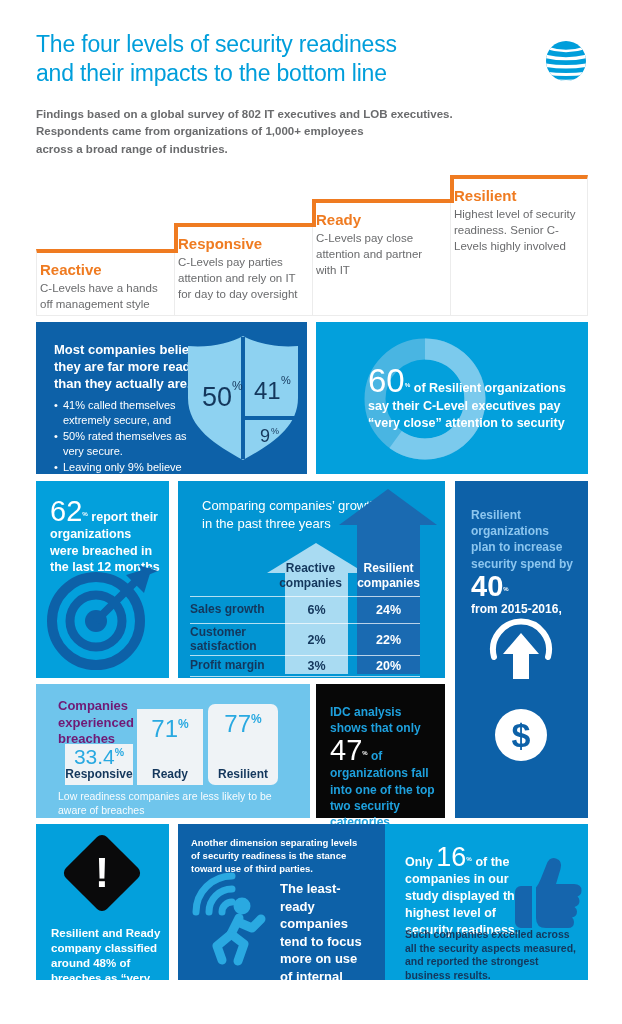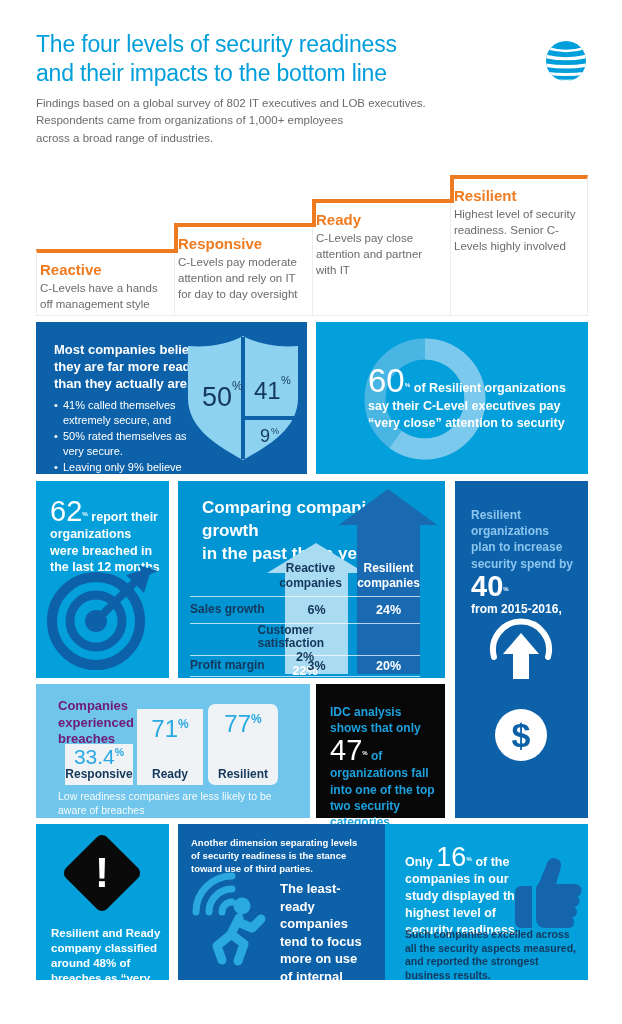--- a/index.html
+++ b/index.html
@@ -2,21 +2,21 @@
 <html><head>
 <meta charset="utf-8">
 <style>
   html,body{margin:0;padding:0;background:#fff;}
   body{font-family:"Liberation Sans", sans-serif; -webkit-font-smoothing:antialiased;}
   .page{position:relative;width:622px;height:1024px;background:#fff;overflow:hidden;}
 
   
   .title{position:absolute;left:36px;top:30px;width:470px;font-size:23px;line-height:1.24;
          color:#009edb;letter-spacing:-0.2px;}
-  .subtitle{position:absolute;left:36px;top:95px;width:420px;font-size:11.5px;line-height:1.5;color:#6a6b6d;}
+  .subtitle{position:absolute;left:36px;top:106px;width:420px;font-size:11.5px;line-height:1.5;color:#6a6b6d;font-weight:bold;}
   .logo{position:absolute;left:543px;top:38px;width:46px;height:46px;}
 
   
   .step{position:absolute;border-top:4px solid #ef7b21;border-left:1px solid #ececec;
         border-bottom:1px solid #ececec;box-sizing:border-box;width:138px;}
   .step.last{border-right:1px solid #ececec;}
   .step-label{font-size:15px;font-weight:bold;color:#ef7b21;margin:8px 0 3px 3px;}
   .step-desc{font-size:11.5px;line-height:1.38;color:#6a6b6d;margin-left:3px;width:126px;}
   .connector{position:absolute;width:4px;background:#ef7b21;}
 
@@ -46,33 +46,33 @@
   .bignum{font-size:33px;font-weight:normal;line-height:1;}
 
   
   .boxC{left:36px;top:481px;width:133px;height:197px;}
   .boxC-text{position:absolute;left:14px;top:16px;width:112px;color:#fff;font-size:12.5px;font-weight:bold;line-height:1.32;}
   .bignum30{font-size:29px;font-weight:normal;line-height:1;}
   .bullseye-svg{position:absolute;left:8px;top:84px;}
 
   
   .boxD{left:178px;top:481px;width:267px;height:197px;}
-  .boxD-title{position:absolute;left:24px;top:16px;width:200px;color:#fff;font-weight:bold;font-size:17px;line-height:1.35;}
+  .boxD-title{position:absolute;left:24px;top:16px;width:200px;color:#fff;font-weight:normal;font-size:13px;line-height:1.35;}
   .arrow-body{position:absolute;}
   .arrow-head{position:absolute;width:0;height:0;border-left:49px solid transparent;border-right:49px solid transparent;}
   .light-body{left:107px;top:92px;width:63px;height:101px;background:#a9dbf2;}
   .light-head{left:89px;top:62px;border-bottom:30px solid #a9dbf2;}
   .dark-body{left:179px;top:44px;width:63px;height:149px;background:#1a6ab1;}
   .dark-head{left:161px;top:8px;border-bottom:36px solid #1a6ab1;}
   .colhead{position:absolute;top:80px;width:99px;text-align:center;font-size:12px;font-weight:bold;line-height:1.25;}
   .colhead.reactive{left:83px;color:#14375c;}
   .colhead.resilient{left:161px;color:#fff;}
   .gt-rows{position:absolute;left:12px;top:115px;width:230px;}
   .gt-row{display:flex;align-items:center;border-top:1px solid rgba(255,255,255,0.7);}
-  .gt-row.r1{height:26px;} .gt-row.r2{height:31px;flex-direction:column;} .gt-row.r3{height:20px;border-bottom:1px solid rgba(255,255,255,0.7);}
+  .gt-row.r1{height:26px;} .gt-row.r2{height:31px;} .gt-row.r3{height:20px;border-bottom:1px solid rgba(255,255,255,0.7);}
   .gt-label{width:95px;font-size:12px;font-weight:bold;color:#14375c;line-height:1.1;}
   .gt-val{width:63px;text-align:center;font-size:12.5px;font-weight:bold;}
   .gt-gap{width:9px;}
   .gt-val.reactive{color:#14375c;}
   .gt-val.resilient{color:#fff;}
 
   
   .boxE{left:455px;top:481px;width:133px;height:337px;}
   .boxE-text{position:absolute;left:16px;top:26px;width:104px;font-size:12px;font-weight:bold;line-height:1.35;color:#8cc6ef;}
   .boxE-text .w{font-weight:bold;}
@@ -146,21 +146,21 @@
     <div>Respondents came from organizations of 1,000+ employees</div>
     <div>across a broad range of industries.</div>
   </div>
 
   <div class="step" style="left:36px;top:249px;height:67px;">
     <div class="step-label">Reactive</div>
     <div class="step-desc">C-Levels have a hands off management style</div>
   </div>
   <div class="step" style="left:174px;top:223px;height:93px;">
     <div class="step-label">Responsive</div>
-    <div class="step-desc">C-Levels pay moderate attention and rely on IT for day to day oversight</div>
+    <div class="step-desc">C-Levels pay parties attention and rely on IT for day to day oversight</div>
   </div>
   <div class="step" style="left:312px;top:199px;height:117px;">
     <div class="step-label">Ready</div>
     <div class="step-desc">C-Levels pay close attention and partner with IT</div>
   </div>
   <div class="step last" style="left:450px;top:175px;height:141px;">
     <div class="step-label">Resilient</div>
     <div class="step-desc">Highest level of security readiness. Senior C-Levels highly involved</div>
   </div>
   <div class="connector" style="left:174px;top:223px;height:30px;"></div>

